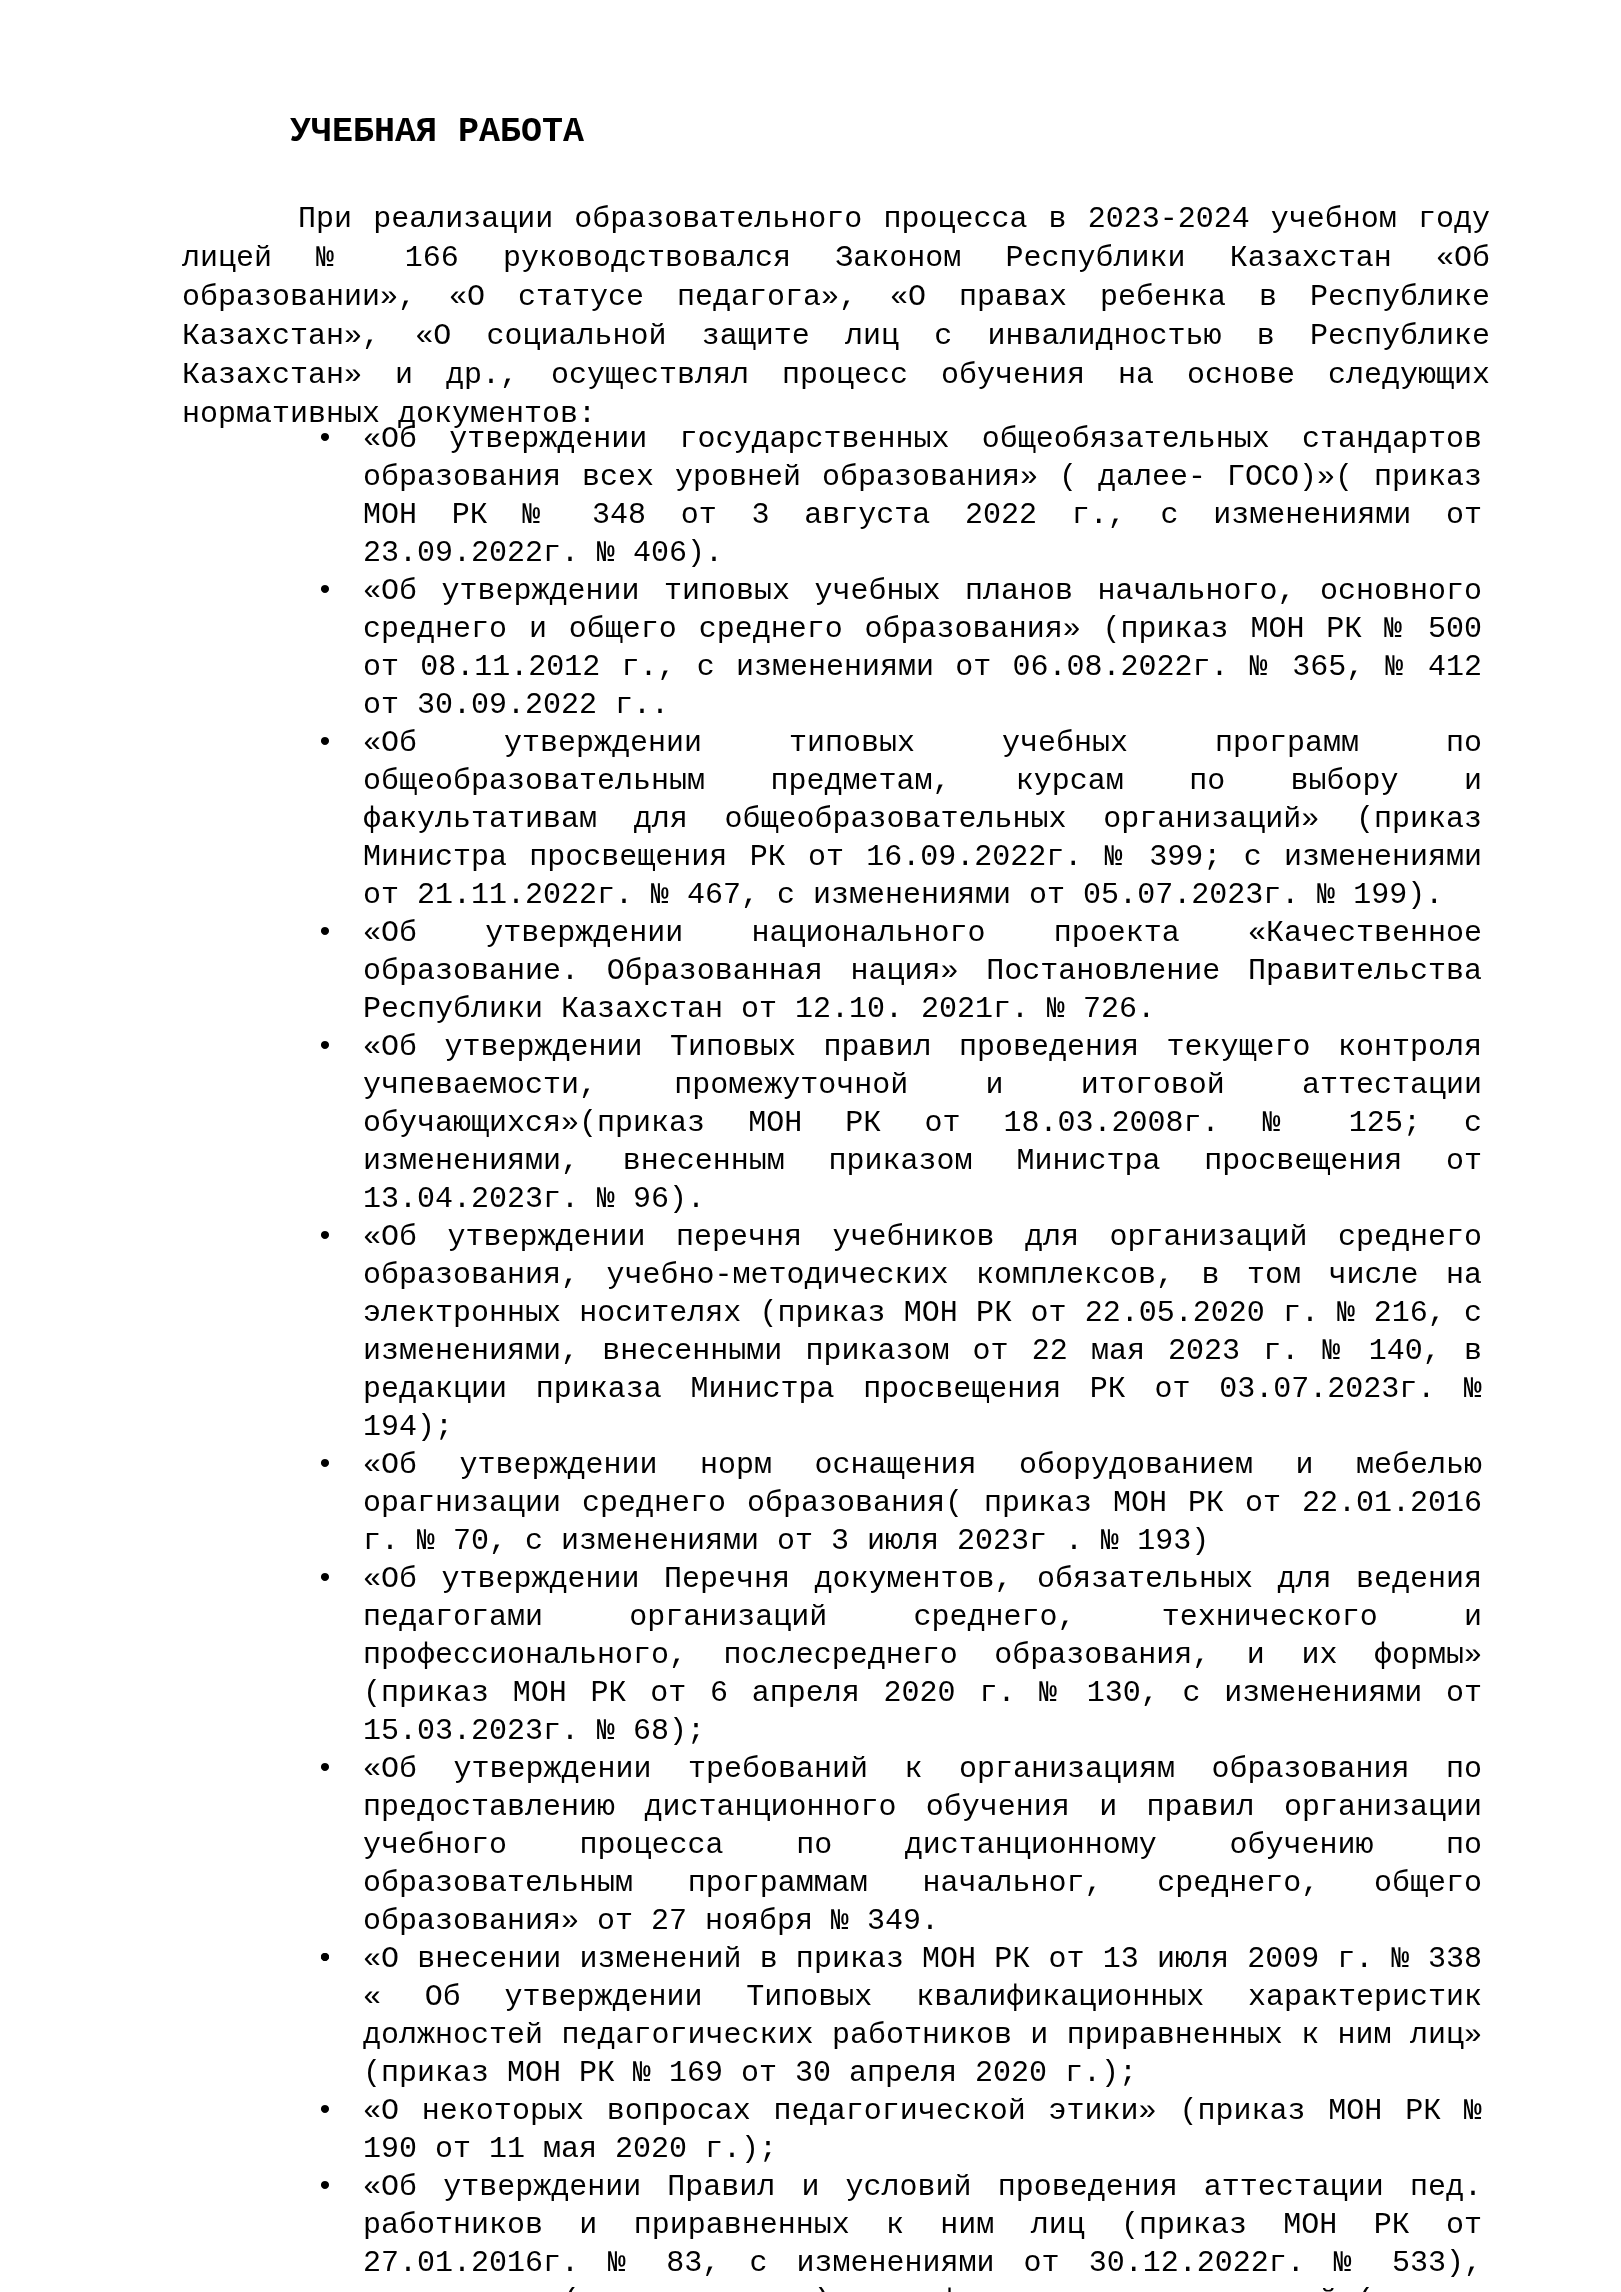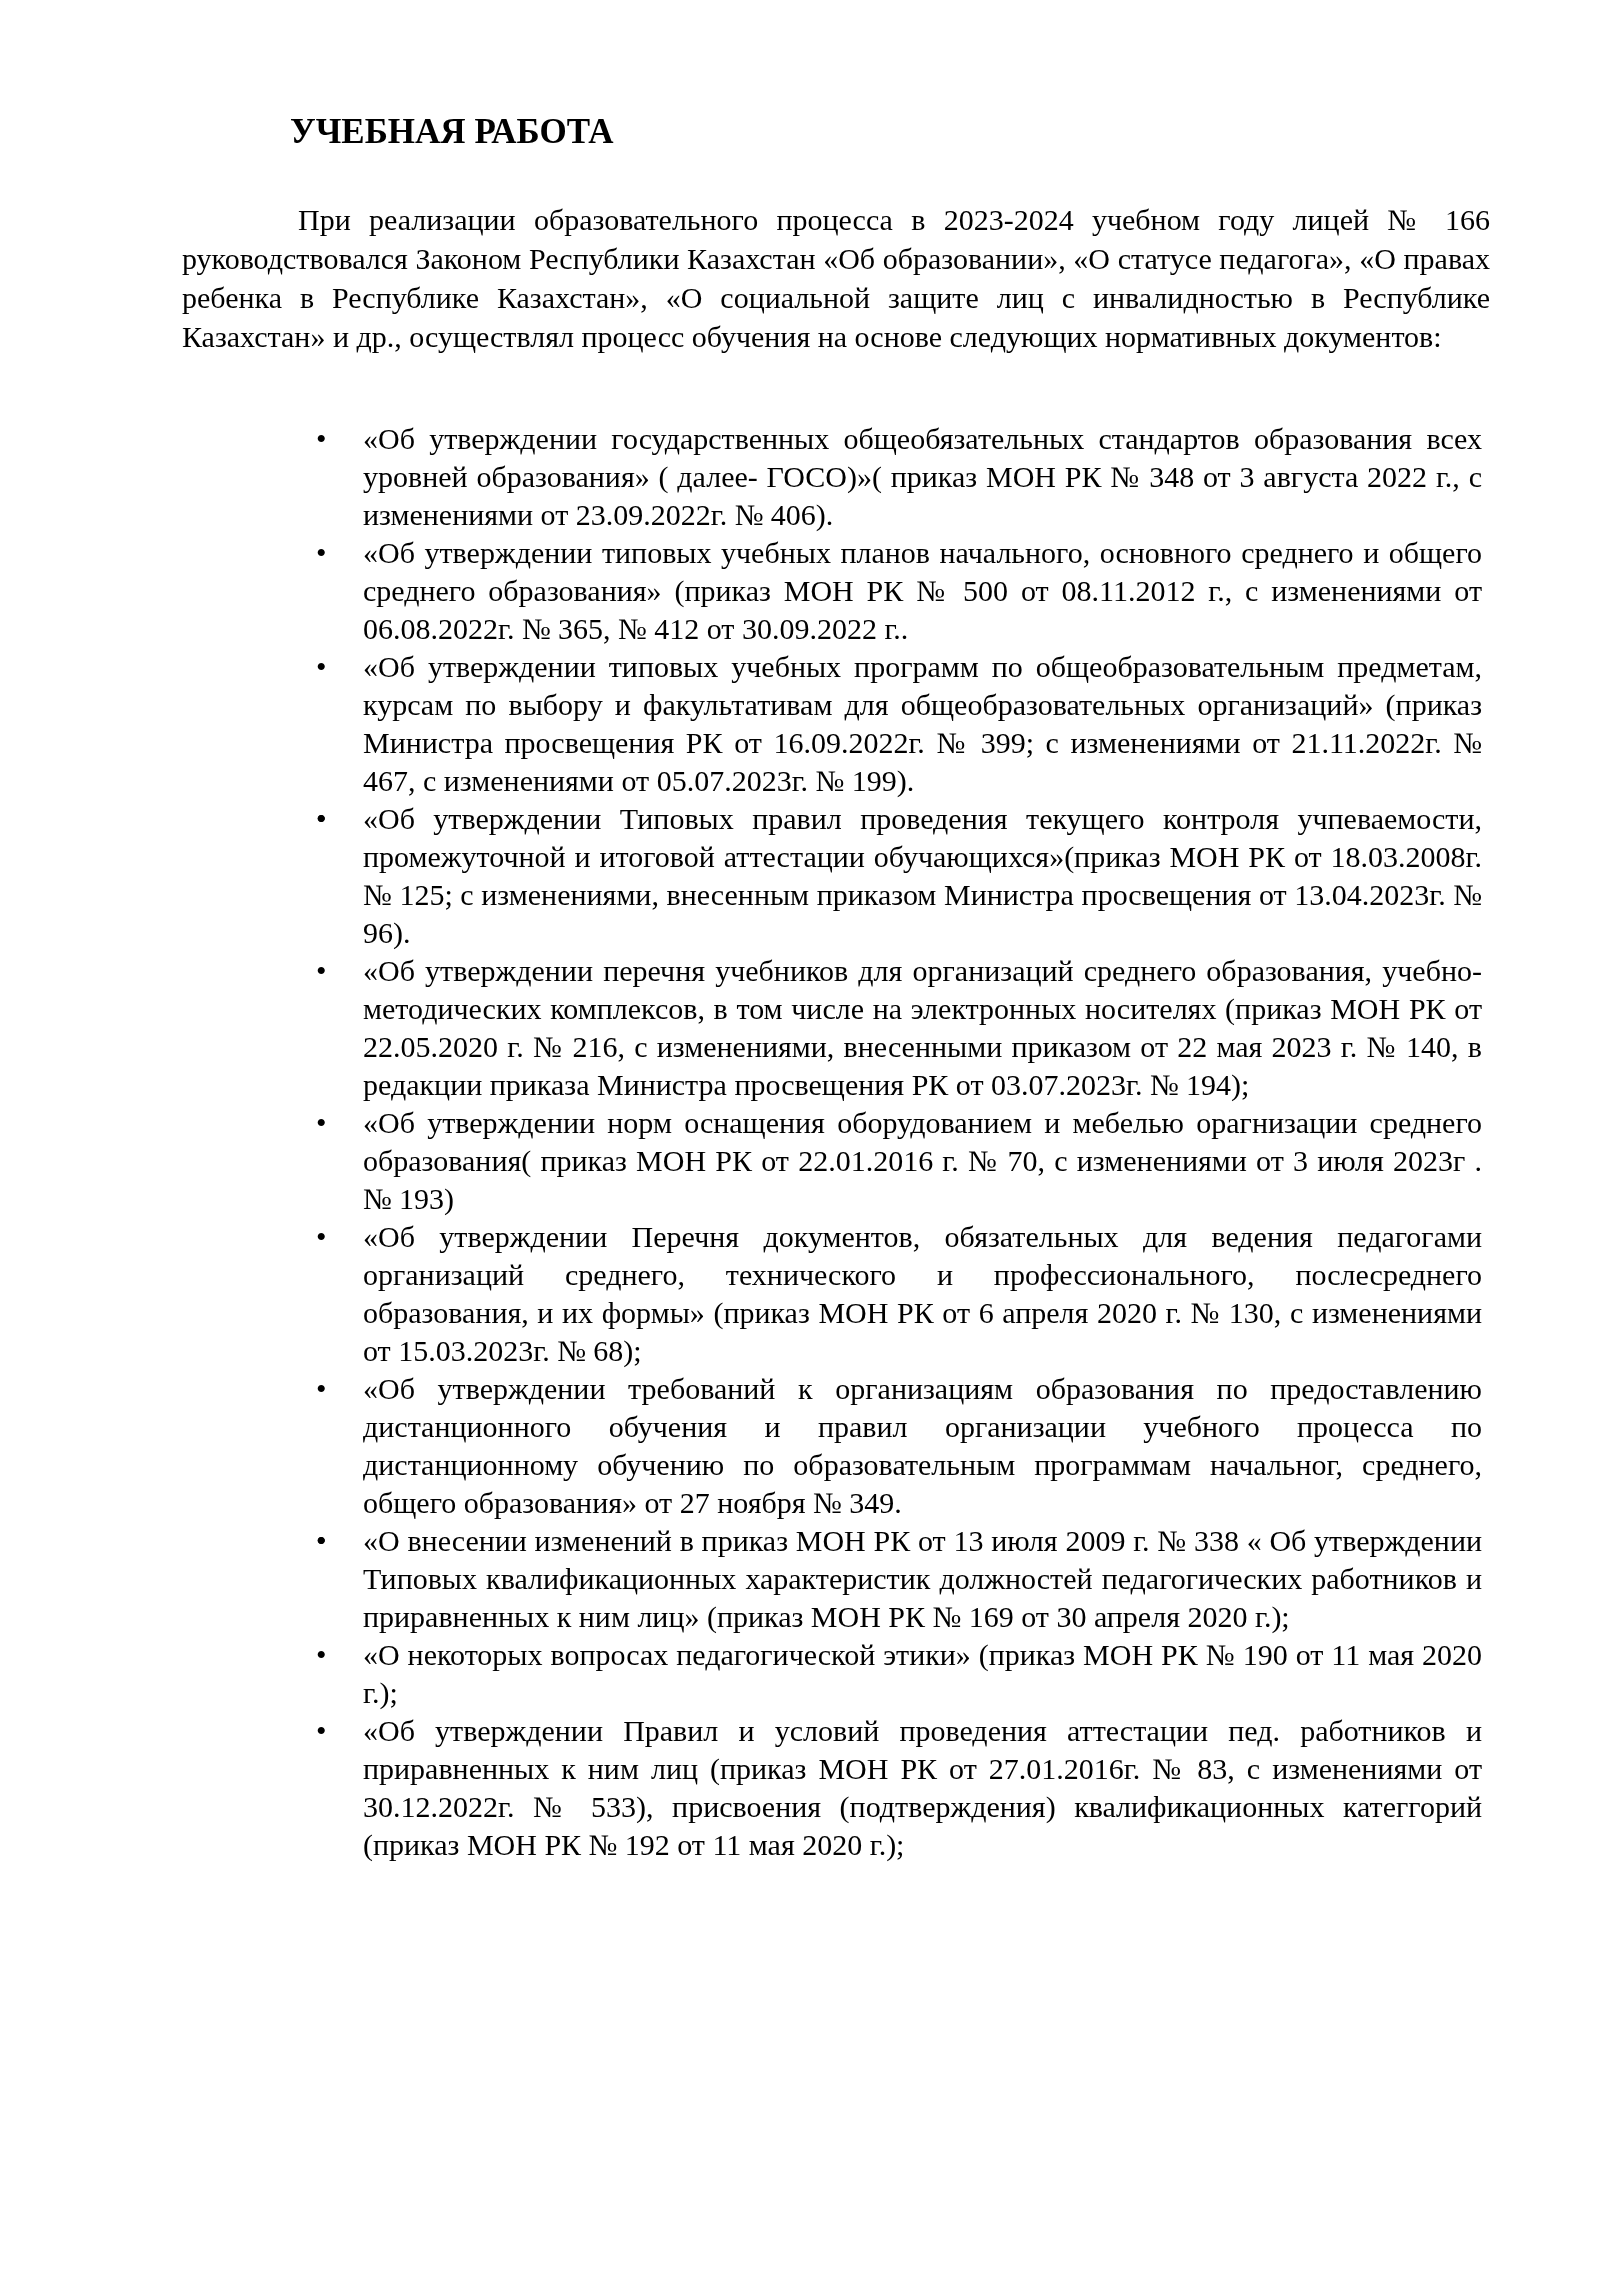--- a/index.html
+++ b/index.html
@@ -6,21 +6,21 @@
     margin: 0;
     padding: 0;
     background: #ffffff;
   }
   .page {
     position: relative;
     width: 1621px;
     height: 2293px;
     background: #ffffff;
     color: #000000;
-    font-family: Liberation Serif, serif;
+    font-family: Liberation Mono, monospace;
     overflow: hidden;
   }
   .title {
     position: absolute;
     left: 290px;
     top: 112px;
     margin: 0;
     font-size: 35px;
     font-weight: bold;
     white-space: nowrap;
@@ -64,21 +64,21 @@
 
 <div class="page">
   <h1 class="title">УЧЕБНАЯ РАБОТА</h1>
 
   <p class="intro">При реализации образовательного процесса в 2023-2024 учебном году лицей № 166 руководствовался Законом Республики Казахстан «Об образовании», «О статусе педагога», «О правах ребенка в Республике Казахстан», «О социальной защите лиц с инвалидностью в Республике Казахстан» и др., осуществлял процесс обучения на основе следующих нормативных документов:</p>
 
   <ul class="doc-list">
       <li><span class="bullet-dot">•</span><span>«Об утверждении государственных общеобязательных стандартов образования всех уровней образования» ( далее- ГОСО)»( приказ МОН РК № 348 от 3 августа 2022 г., с изменениями от 23.09.2022г. № 406).</span></li>
       <li><span class="bullet-dot">•</span><span>«Об утверждении типовых учебных планов начального, основного среднего и общего среднего образования» (приказ МОН РК № 500 от 08.11.2012 г., с изменениями от 06.08.2022г. № 365, № 412 от 30.09.2022 г..</span></li>
       <li><span class="bullet-dot">•</span><span>«Об утверждении типовых учебных программ по общеобразовательным предметам, курсам по выбору и факультативам для общеобразовательных организаций» (приказ Министра просвещения РК от 16.09.2022г. № 399; с изменениями от 21.11.2022г. № 467, с изменениями от 05.07.2023г. № 199).</span></li>
-      <li><span class="bullet-dot">•</span></li>
+      <li><span class="bullet-dot">•</span><span>«Об утверждении национального проекта «Качественное образование. Образованная нация» Постановление Правительства Республики Казахстан от 12.10. 2021г. № 726.</span></li>
       <li><span class="bullet-dot">•</span><span>«Об утверждении Типовых правил проведения текущего контроля учпеваемости, промежуточной и итоговой аттестации обучающихся»(приказ МОН РК от 18.03.2008г. № 125; с изменениями, внесенным приказом Министра просвещения от 13.04.2023г. № 96).</span></li>
       <li><span class="bullet-dot">•</span><span>«Об утверждении перечня учебников для организаций среднего образования, учебно-методических комплексов, в том числе на электронных носителях (приказ МОН РК от 22.05.2020 г. № 216, с изменениями, внесенными приказом от 22 мая 2023 г. № 140, в редакции приказа Министра просвещения РК от 03.07.2023г. № 194);</span></li>
       <li><span class="bullet-dot">•</span><span>«Об утверждении норм оснащения оборудованием и мебелью орагнизации среднего образования( приказ МОН РК от 22.01.2016 г. № 70, с изменениями от 3 июля 2023г . № 193)</span></li>
       <li><span class="bullet-dot">•</span><span>«Об утверждении Перечня документов, обязательных для ведения педагогами организаций среднего, технического и профессионального, послесреднего образования, и их формы» (приказ МОН РК от 6 апреля 2020 г. № 130, с изменениями от 15.03.2023г. № 68);</span></li>
       <li><span class="bullet-dot">•</span><span>«Об утверждении требований к организациям образования по предоставлению дистанционного обучения и правил организации учебного процесса по дистанционному обучению по образовательным программам начальног, среднего, общего образования» от 27 ноября № 349.</span></li>
       <li><span class="bullet-dot">•</span></li>
       <li><span class="bullet-dot">•</span><span>«О внесении изменений в приказ МОН РК от 13 июля 2009 г. № 338 « Об утверждении Типовых квалификационных характеристик должностей педагогических работников и приравненных к ним лиц» (приказ МОН РК № 169 от 30 апреля 2020 г.);</span></li>
       <li><span class="bullet-dot">•</span><span>«О некоторых вопросах педагогической этики» (приказ МОН РК № 190 от 11 мая 2020 г.);</span></li>
       <li><span class="bullet-dot">•</span><span>«Об утверждении Правил и условий проведения аттестации пед. работников и приравненных к ним лиц (приказ МОН РК от 27.01.2016г. № 83, с изменениями от 30.12.2022г. № 533), присвоения (подтверждения) квалификационных категгорий (приказ МОН РК № 192 от 11 мая 2020 г.);</span></li>
     </ul>

